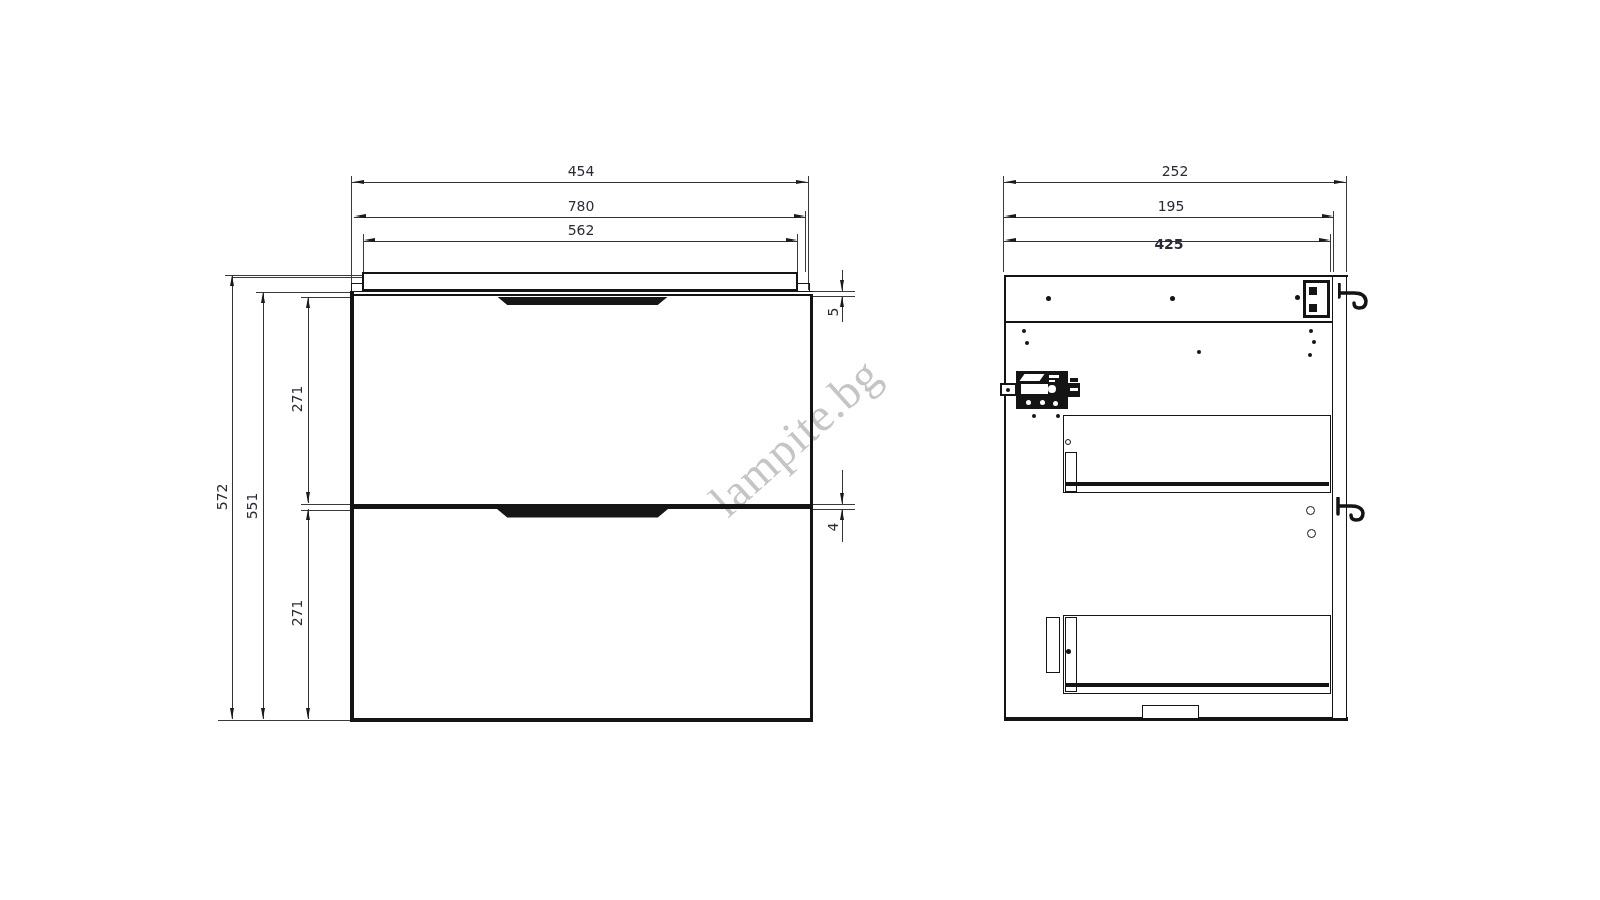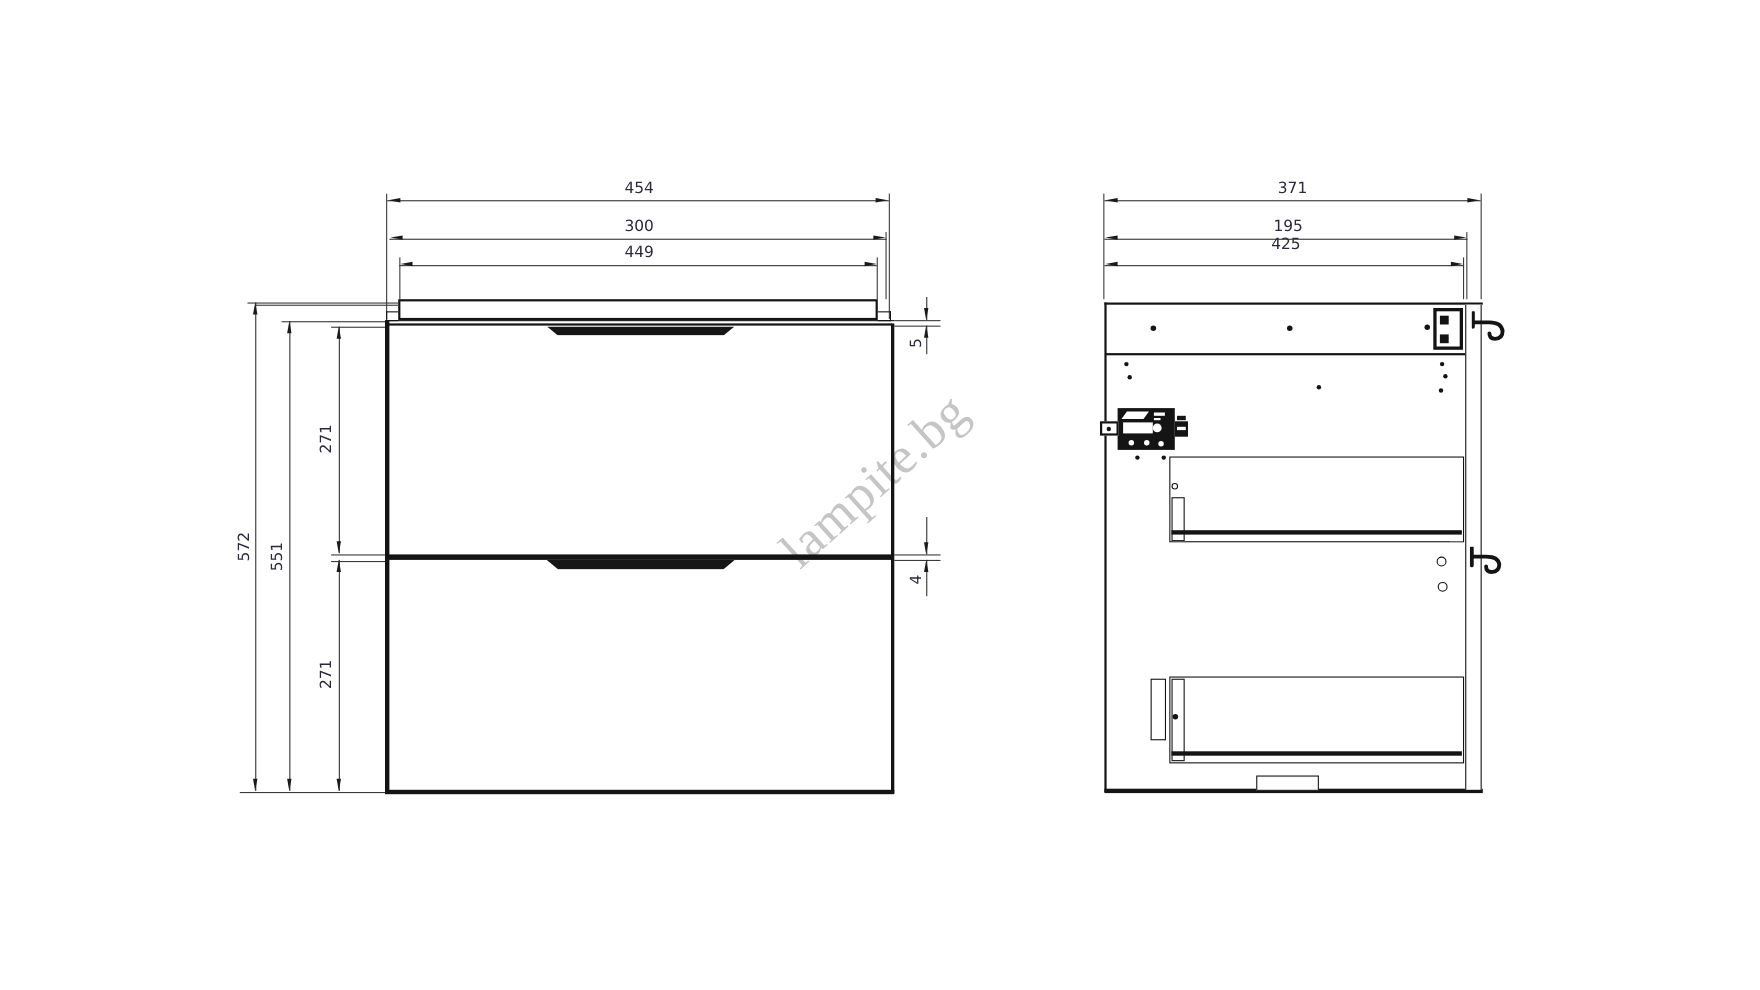--- a/index.html
+++ b/index.html
@@ -54,26 +54,26 @@
     <div class="wit" style="left:813px;top:509px;width:42px;height:1px;"></div>
 
     <div class="dimln" style="left:352px;top:182px;width:456px;height:1px;"></div>
     <div class="arr left" style="left:353px;top:179.5px;"></div>
     <div class="arr right" style="left:796px;top:179.5px;"></div>
     <div class="dim-label" style="left:581px;top:171px;">454</div>
 
     <div class="dimln" style="left:354px;top:216.5px;width:452px;height:1px;"></div>
     <div class="arr left" style="left:355px;top:214px;"></div>
     <div class="arr right" style="left:794px;top:214px;"></div>
-    <div class="dim-label" style="left:581px;top:206px;">300</div>
+    <div class="dim-label" style="left:581px;top:206px;">780</div>
 
     <div class="dimln" style="left:363px;top:240.5px;width:434px;height:1px;"></div>
     <div class="arr left" style="left:364px;top:238px;"></div>
     <div class="arr right" style="left:786px;top:238px;"></div>
-    <div class="dim-label" style="left:581px;top:230px;">449</div>
+    <div class="dim-label" style="left:581px;top:230px;">562</div>
 
     <div class="dimln" style="left:232px;top:275px;width:1px;height:444px;"></div>
     <div class="arr up" style="left:230px;top:275px;"></div>
     <div class="arr down" style="left:230px;top:708px;"></div>
     <div class="dim-label vert" style="left:222px;top:497px;">572</div>
 
     <div class="dimln" style="left:263px;top:292px;width:1px;height:427px;"></div>
     <div class="arr up" style="left:261px;top:292px;"></div>
     <div class="arr down" style="left:261px;top:708px;"></div>
     <div class="dim-label vert" style="left:252px;top:506px;">551</div>
@@ -118,31 +118,31 @@
   <div class="view geom">
 
     <div class="wit" style="left:1003px;top:176px;width:1px;height:96px;"></div>
     <div class="wit" style="left:1346px;top:176px;width:1px;height:96px;"></div>
     <div class="wit" style="left:1333px;top:211px;width:1px;height:61px;"></div>
     <div class="wit" style="left:1330px;top:234px;width:1px;height:38px;"></div>
 
     <div class="dimln" style="left:1004px;top:182px;width:342px;height:1px;"></div>
     <div class="arr left" style="left:1005px;top:179.5px;"></div>
     <div class="arr right" style="left:1334px;top:179.5px;"></div>
-    <div class="dim-label" style="left:1175px;top:171px;">371</div>
+    <div class="dim-label" style="left:1175px;top:171px;">252</div>
 
     <div class="dimln" style="left:1004px;top:216.5px;width:330px;height:1px;"></div>
     <div class="arr left" style="left:1005px;top:214px;"></div>
     <div class="arr right" style="left:1322px;top:214px;"></div>
     <div class="dim-label" style="left:1171px;top:206px;">195</div>
 
     <div class="dimln" style="left:1004px;top:240.5px;width:327px;height:1px;"></div>
     <div class="arr left" style="left:1005px;top:238px;"></div>
     <div class="arr right" style="left:1319px;top:238px;"></div>
-    <div class="dim-label" style="left:1169px;top:222px;">425</div>
+    <div class="dim-label" style="left:1169px;top:244px;font-weight:bold;">425</div>
 
     <div class="ln" style="left:1004px;top:275px;width:344px;height:2px;"></div>
     <div class="ln" style="left:1004px;top:275px;width:2px;height:445px;"></div>
     <div class="ln" style="left:1004px;top:716.5px;width:344px;height:4.5px;"></div>
     <div class="ln" style="left:1005px;top:321px;width:328px;height:1.5px;"></div>
 
     <div class="box hatch" style="left:1332px;top:277px;width:15px;height:441px;border-left:1.5px solid #141414;border-right:1.8px solid #141414;"></div>
 
     <div class="dot" style="left:1046px;top:296px;width:5px;height:5px;"></div>
     <div class="dot" style="left:1170px;top:296px;width:5px;height:5px;"></div>

